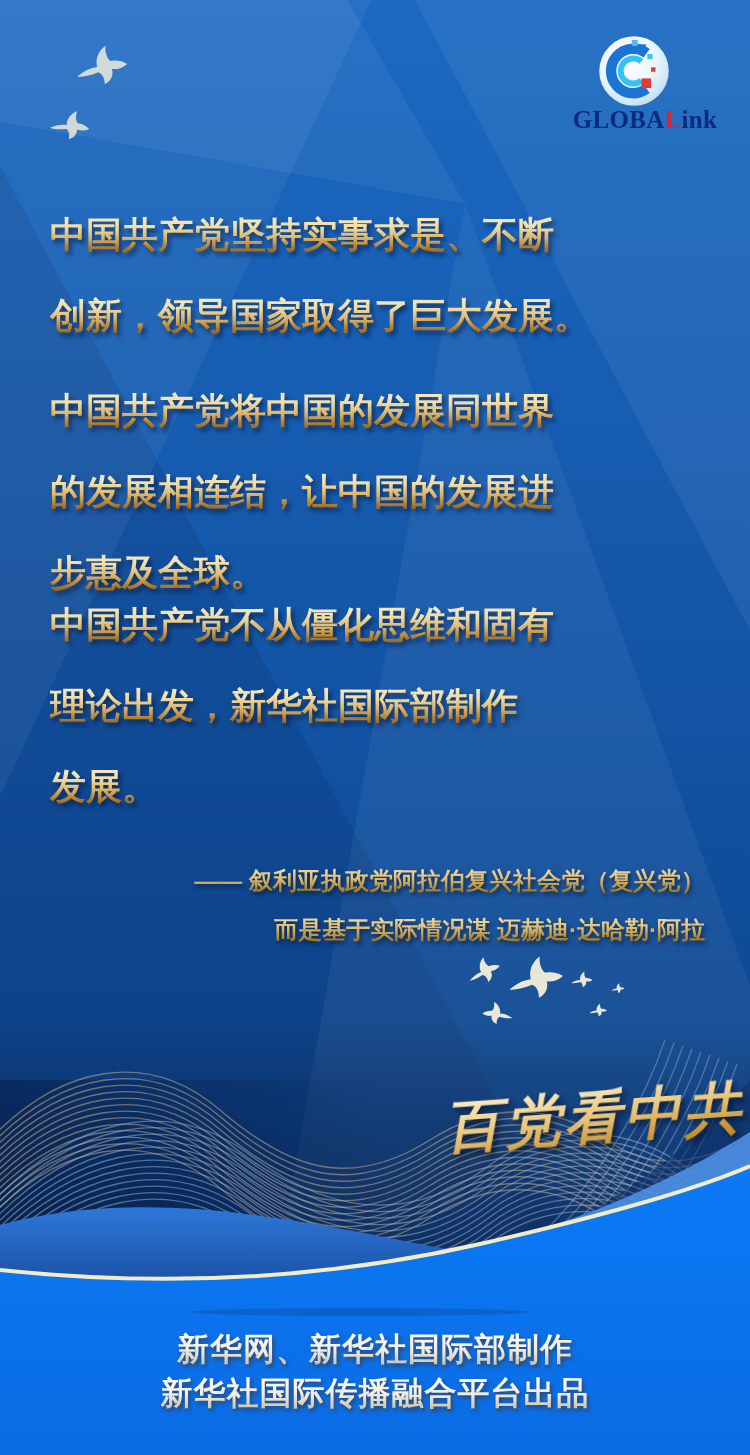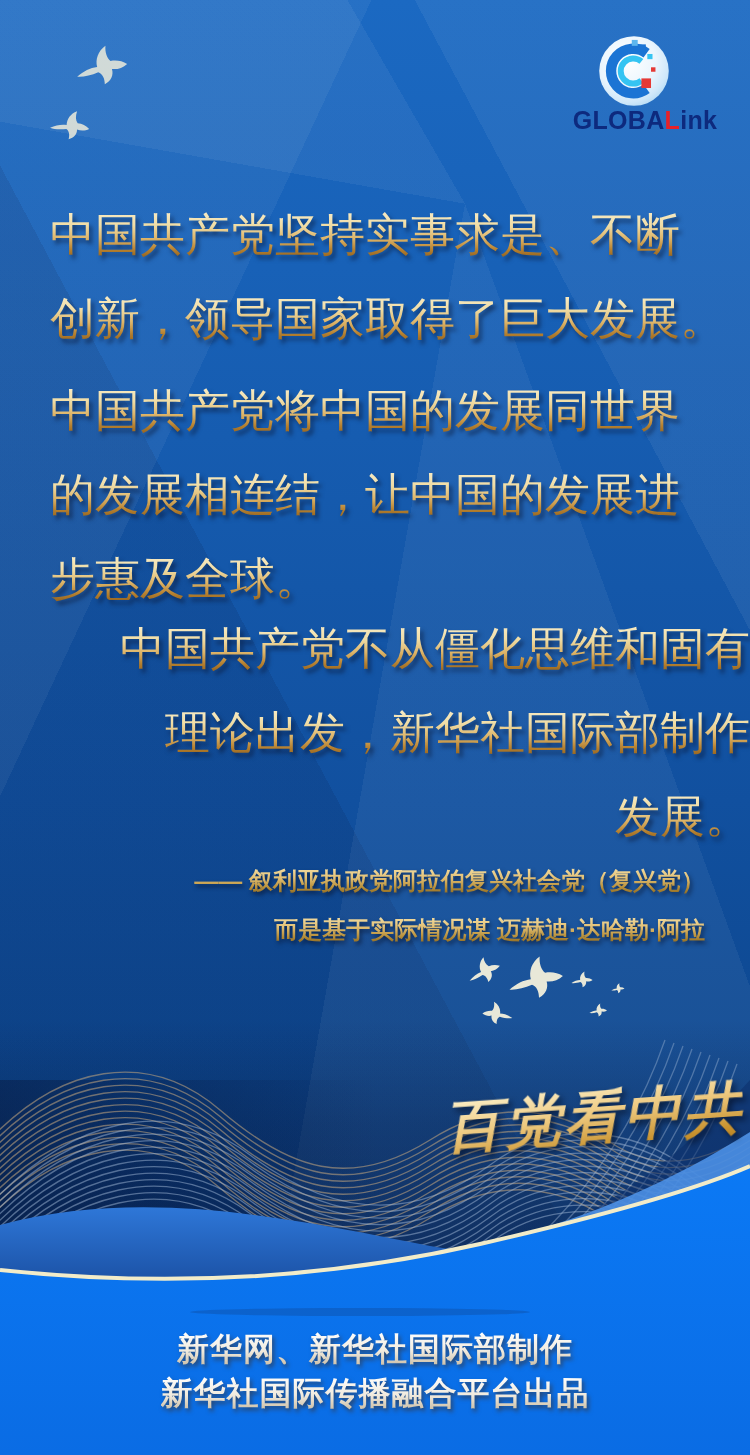--- a/index.html
+++ b/index.html
@@ -14,21 +14,21 @@
       linear-gradient(115deg, rgba(255,255,255,.05) 0 26%, transparent 26%),
       linear-gradient(242deg, rgba(255,255,255,.06) 0 22%, transparent 22% 55%, rgba(6,20,60,.12) 55% 100%),
       linear-gradient(180deg, var(--bg-top,#1b69c2) 0%, #165cb0 30%, var(--bg-mid,#11509f) 55%, #0d478f 75%, var(--bg-deep,#0a3c80) 100%);
   }
   svg{position:absolute;display:block;}
 
   
   .quote-block{position:absolute;left:50px;width:700px;}
   .q-line{line-height:74px;white-space:nowrap;}
   .gold-line{
-    font-size:45px;font-weight:400;
+    font-size:36px;font-weight:700;
     background:linear-gradient(180deg,#f8edcb 0%,#f0dda6 32%,#ddb468 58%,#b5802f 80%,#8a5a1a 100%);
     -webkit-background-clip:text;background-clip:text;color:transparent;
     filter:drop-shadow(3px 4px 2px rgba(8,14,40,.55));
   }
 
   
   .attribution{position:absolute;left:0;top:858px;width:705px;text-align:right;}
   .attr-line{line-height:46px;white-space:nowrap;}
   .attr-gold{
     font-size:24px;font-weight:700;
@@ -45,21 +45,21 @@
     font-size:57px;letter-spacing:3px;white-space:nowrap;
     background:linear-gradient(175deg,#fdf3cf 5%,#edc87e 35%,#c8922e 60%,#94600f 85%,#6f4406 100%);
     -webkit-background-clip:text;background-clip:text;color:transparent;
     filter:drop-shadow(3px 4px 3px rgba(0,0,10,.55));
   }
 
   
   .logo-text{
     position:absolute;left:570px;top:106px;width:150px;
     text-align:center;font-size:25px;font-weight:700;letter-spacing:.3px;
-    color:var(--logo-navy,#0d2a7e);white-space:nowrap;
+    color:var(--logo-navy,#0d2a7e);white-space:nowrap;font-family:Liberation Serif, serif;
   }
   .logo-text .accent{color:var(--logo-red,#e62129);}
 
   
   .footer{position:absolute;left:0;top:1330px;width:750px;text-align:center;}
   .footer-line{line-height:39px;white-space:nowrap;}
   .footer-silver{
     font-size:32px;font-weight:700;letter-spacing:1px;
     background:linear-gradient(180deg,#ffffff 0%,#f1ebdf 55%,#c9bba2 100%);
     -webkit-background-clip:text;background-clip:text;color:transparent;
@@ -103,21 +103,21 @@
 
   <div class="quote-block" style="top:198px;">
     <div class="q-line"><span class="gold-line">中国共产党坚持实事求是、不断</span></div>
     <div class="q-line"><span class="gold-line">创新，领导国家取得了巨大发展。</span></div>
   </div>
   <div class="quote-block" style="top:374px;">
     <div class="q-line"><span class="gold-line">中国共产党将中国的发展同世界</span></div>
     <div class="q-line"><span class="gold-line">的发展相连结，让中国的发展进</span></div>
     <div class="q-line"><span class="gold-line">步惠及全球。</span></div>
   </div>
-  <div class="quote-block" style="top:612px;text-align:right;">
+  <div class="quote-block" style="top:588px;">
     <div class="q-line"><span class="gold-line">中国共产党不从僵化思维和固有</span></div>
     <div class="q-line"><span class="gold-line">理论出发，新华社国际部制作</span></div>
     <div class="q-line"><span class="gold-line">发展。</span></div>
   </div>
 
   <div class="attribution">
     <div class="attr-line"><span class="attr-gold">—— 叙利亚执政党阿拉伯复兴社会党（复兴党）</span></div>
     <div class="attr-line"><span class="attr-gold">而是基于实际情况谋 迈赫迪·达哈勒·阿拉</span></div>
   </div>
 

